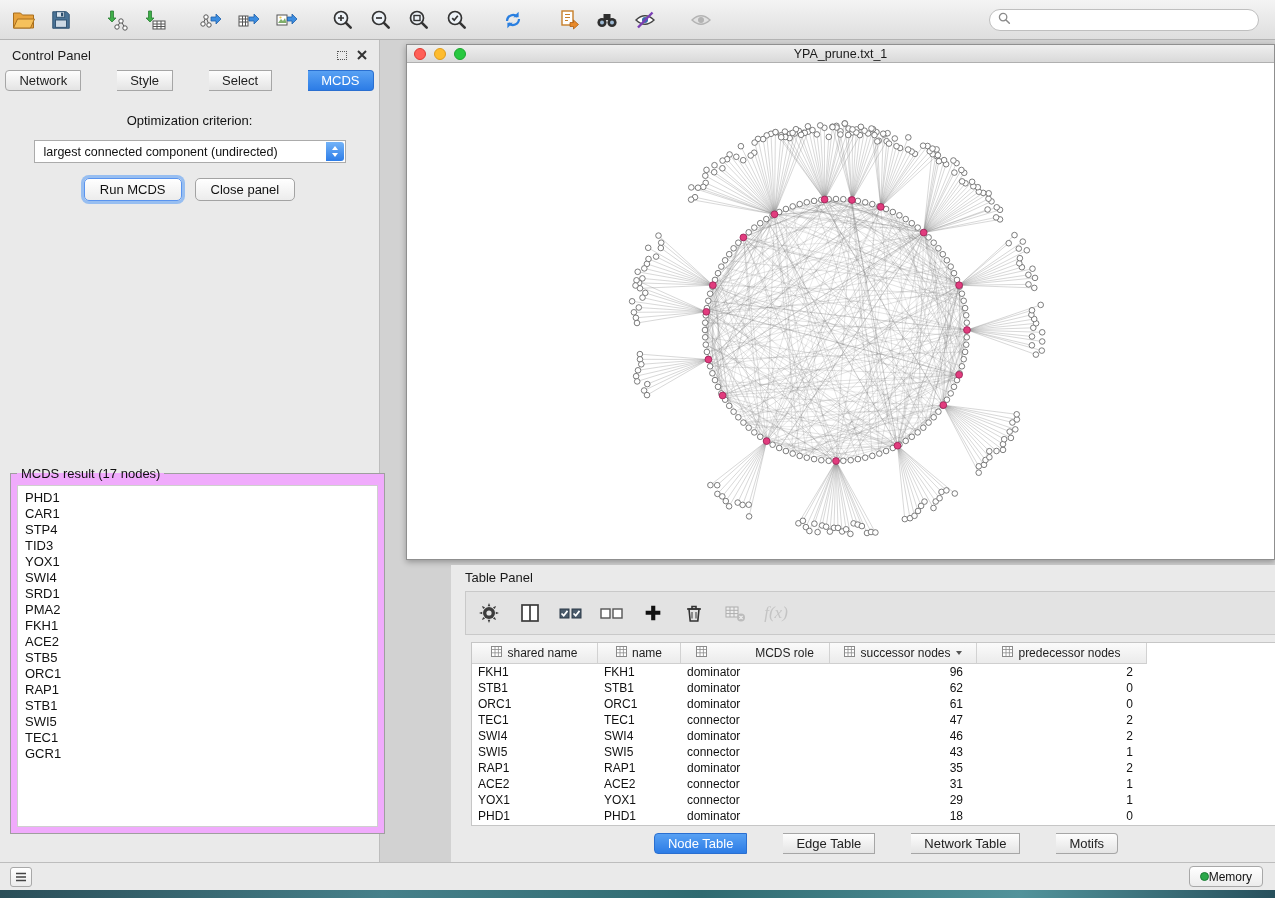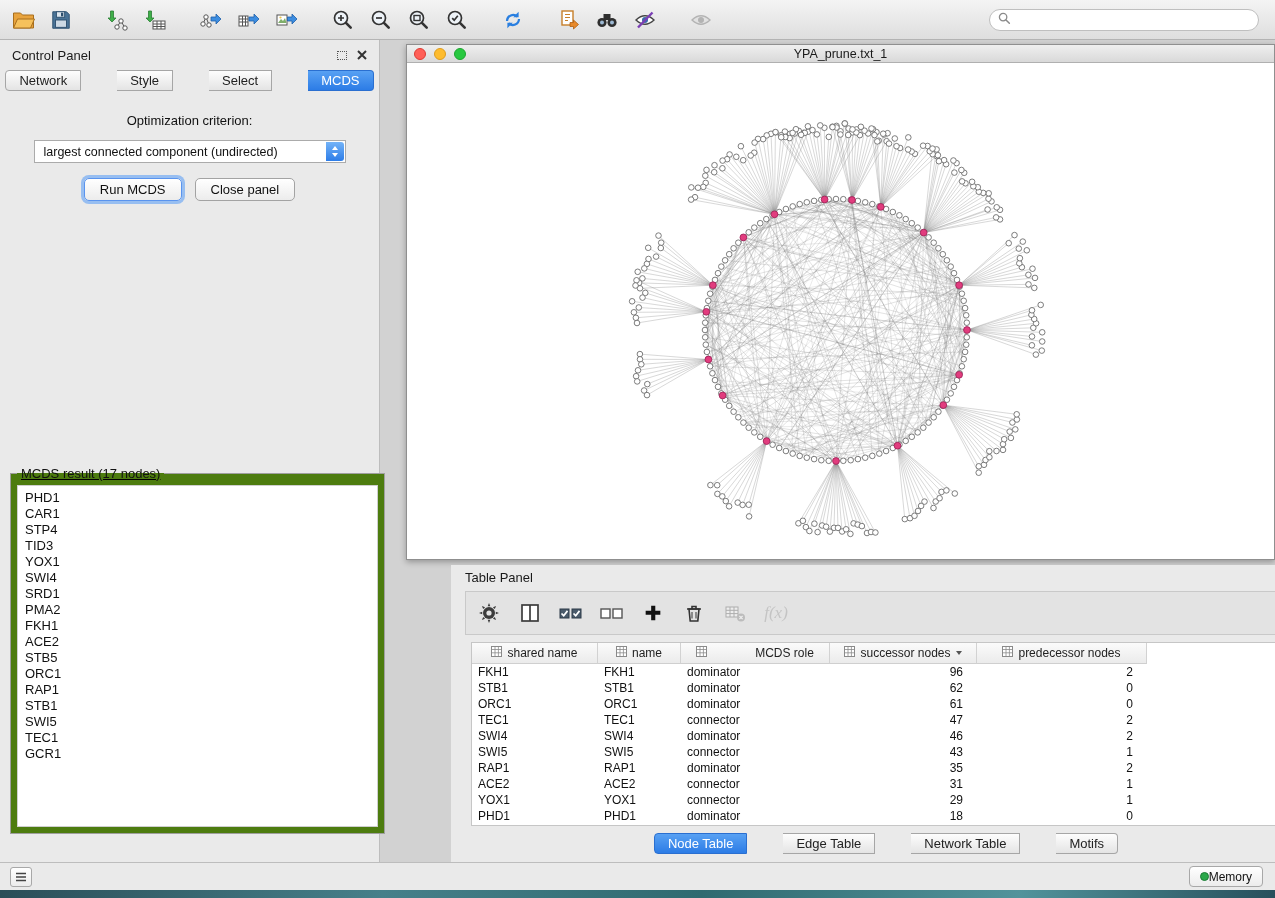--- a/index.html
+++ b/index.html
@@ -43,21 +43,21 @@
     align-items:center; justify-content:center; gap:3px; }
   .spin-up { width:0; height:0; border-left:3.5px solid transparent; border-right:3.5px solid transparent; border-bottom:4.5px solid #fff; }
   .spin-down { width:0; height:0; border-left:3.5px solid transparent; border-right:3.5px solid transparent; border-top:4.5px solid #fff; }
 
   .btn-row { margin-top:15px; display:flex; justify-content:center; gap:13px; }
   .btn { height:23px; padding:0 15px; font-size:13px; color:#111;
     background:linear-gradient(#ffffff,#ececec); border:1px solid #a3a3a3; border-radius:5px; }
   .btn.focused { box-shadow:0 0 0 3px rgba(95,160,245,.6); border-color:#5a94ee; }
 
   .mcds-fieldset { position:absolute; left:10px; top:426px; width:375px; height:368px;
-    border:1px solid #9f9f9f; background:#4d7c0f;text-decoration:underline; }
+    border:1px solid #9f9f9f; background:#f0abfc; }
   .mcds-fieldset legend { font-size:13px; color:#111; margin-left:6px; padding:0 4px; }
   .mcds-list { position:absolute; left:6px; right:6px; top:4px; bottom:6px; background:#fff;
     border:1px solid #cfcfcf; overflow:hidden; text-align:left; padding:4px 7px; }
   .mcds-item { font-size:13px; line-height:16px; color:#111; }
 
   
   .network-window { position:absolute; left:406px; top:44px; width:869px; height:516px;
     background:#fff; border:1px solid #8f8f8f; box-shadow:0 2px 6px rgba(0,0,0,.3); }
   .nw-titlebar { height:18px; background:linear-gradient(#efefef,#d9d9d9); border-bottom:1px solid #b0b0b0;
     position:relative; display:flex; align-items:center; justify-content:center; font-size:12.5px; color:#1a1a1a; }

